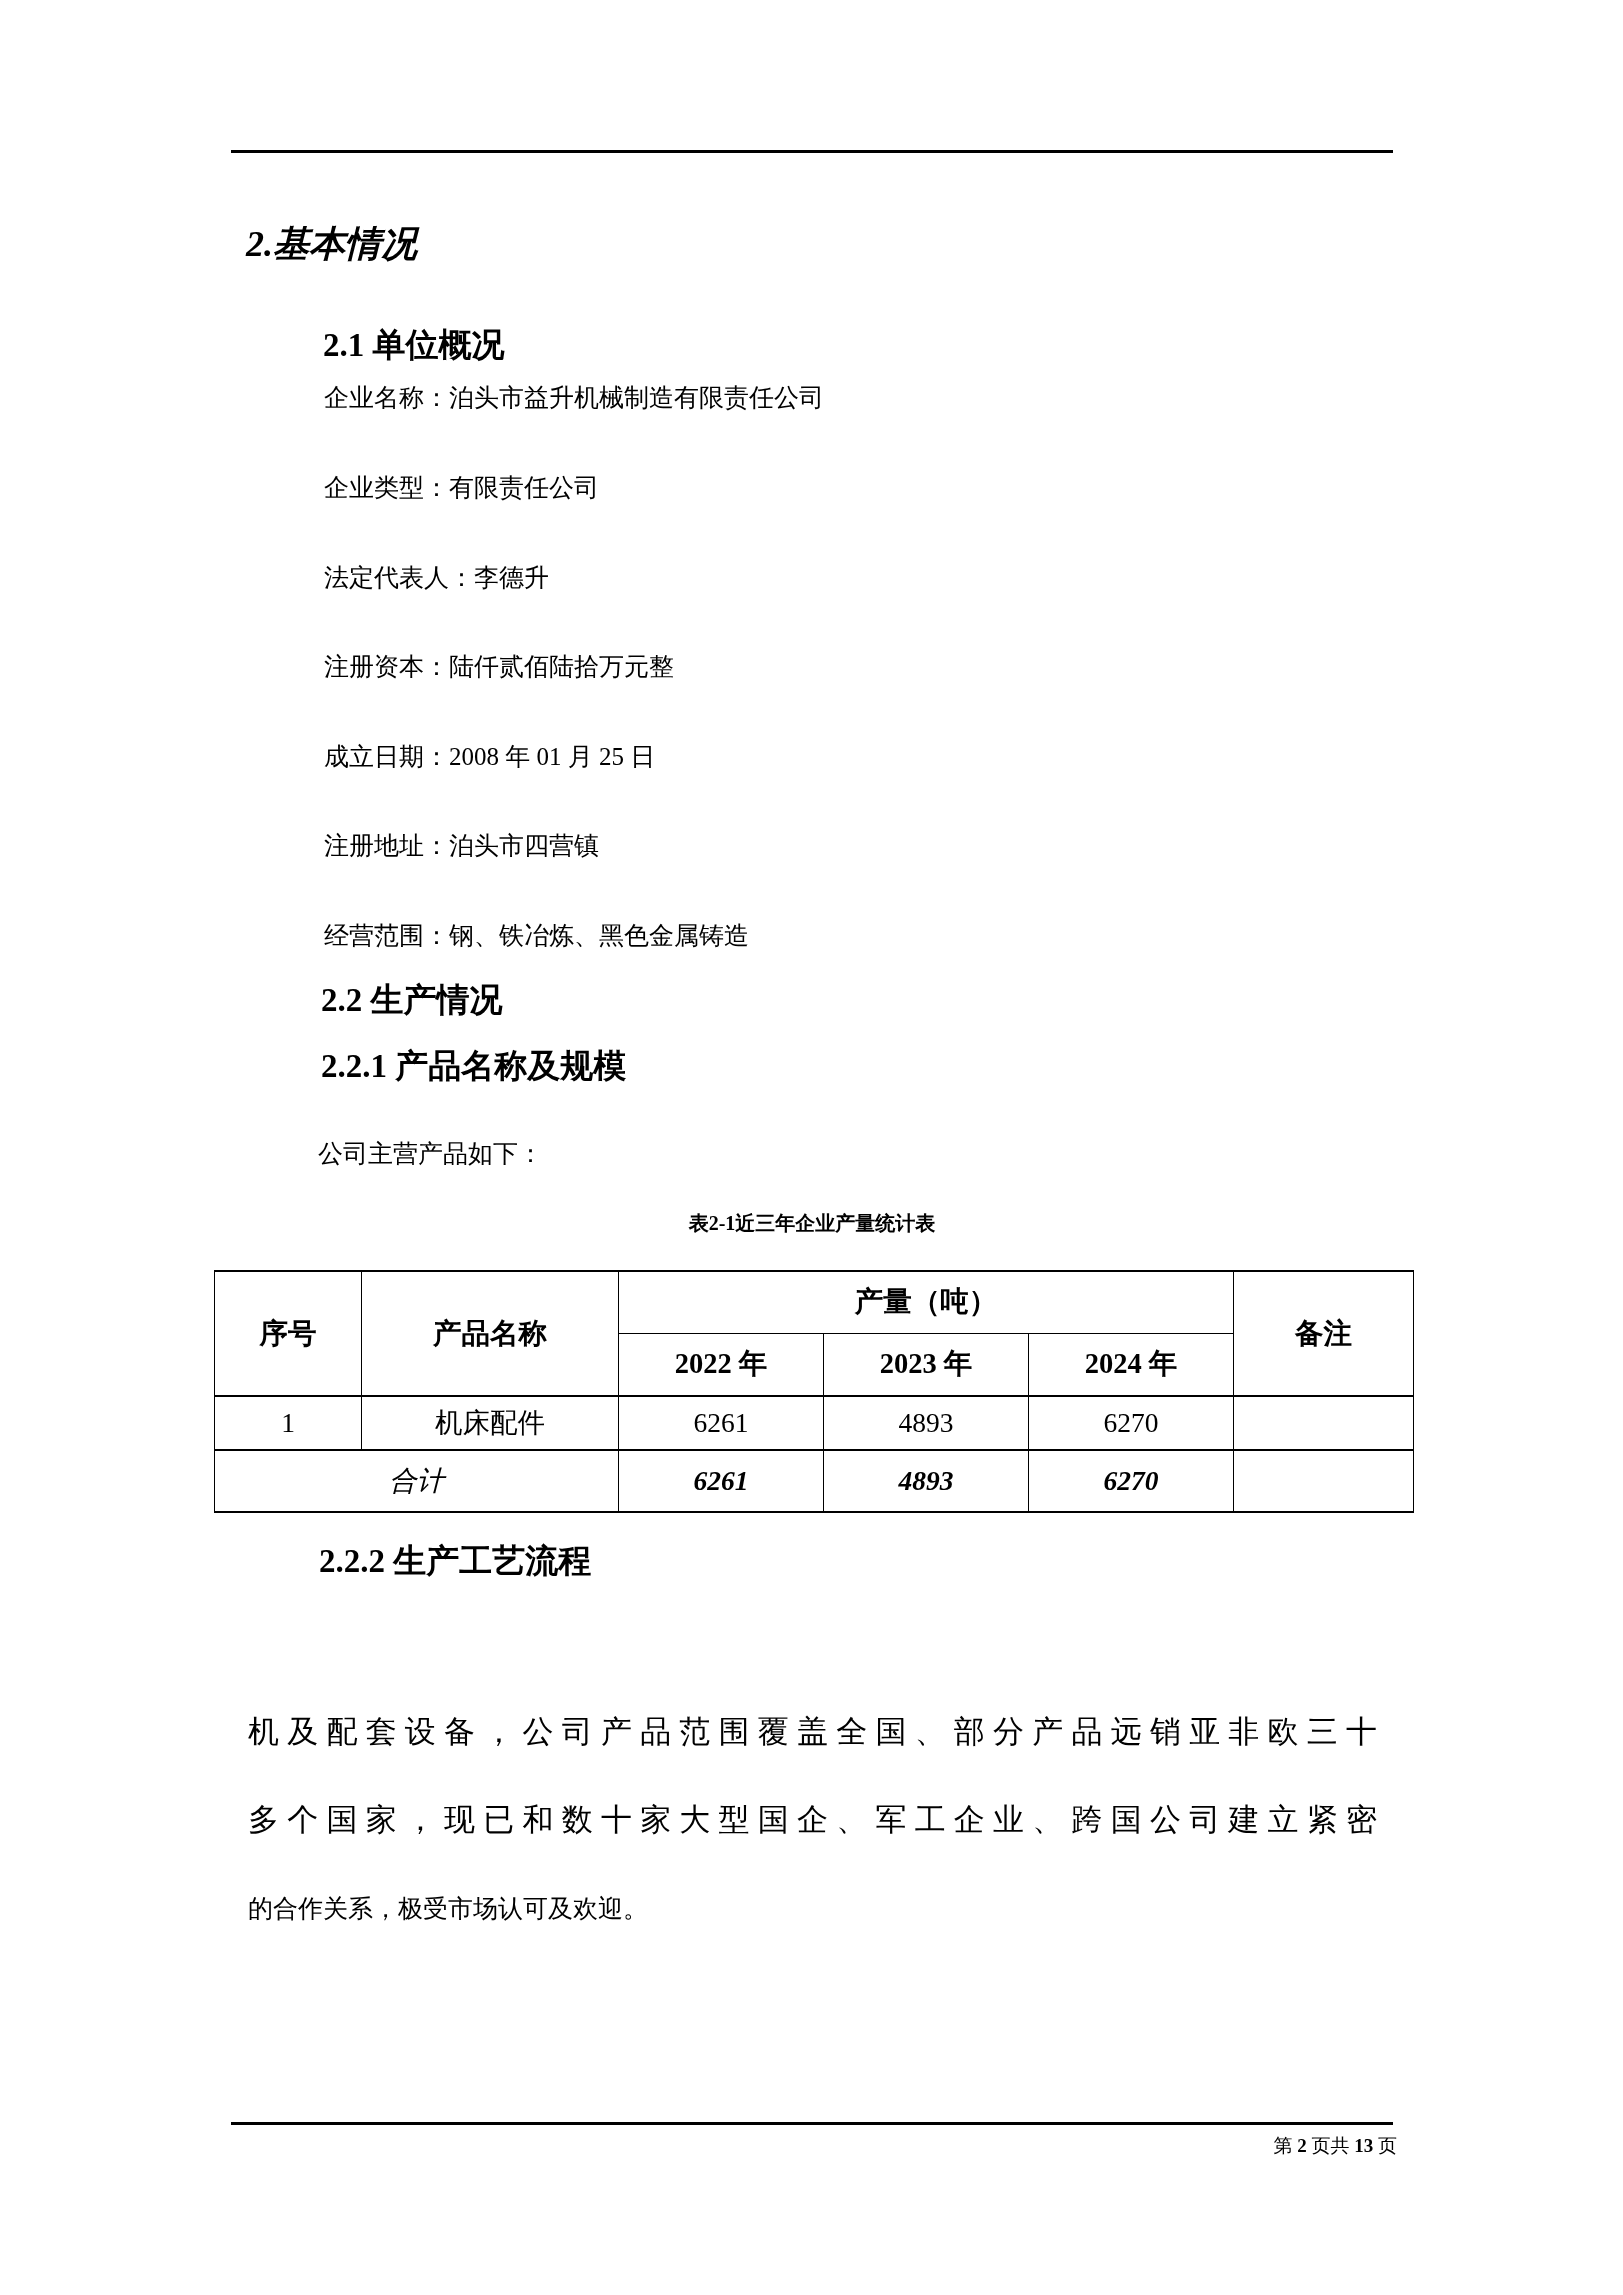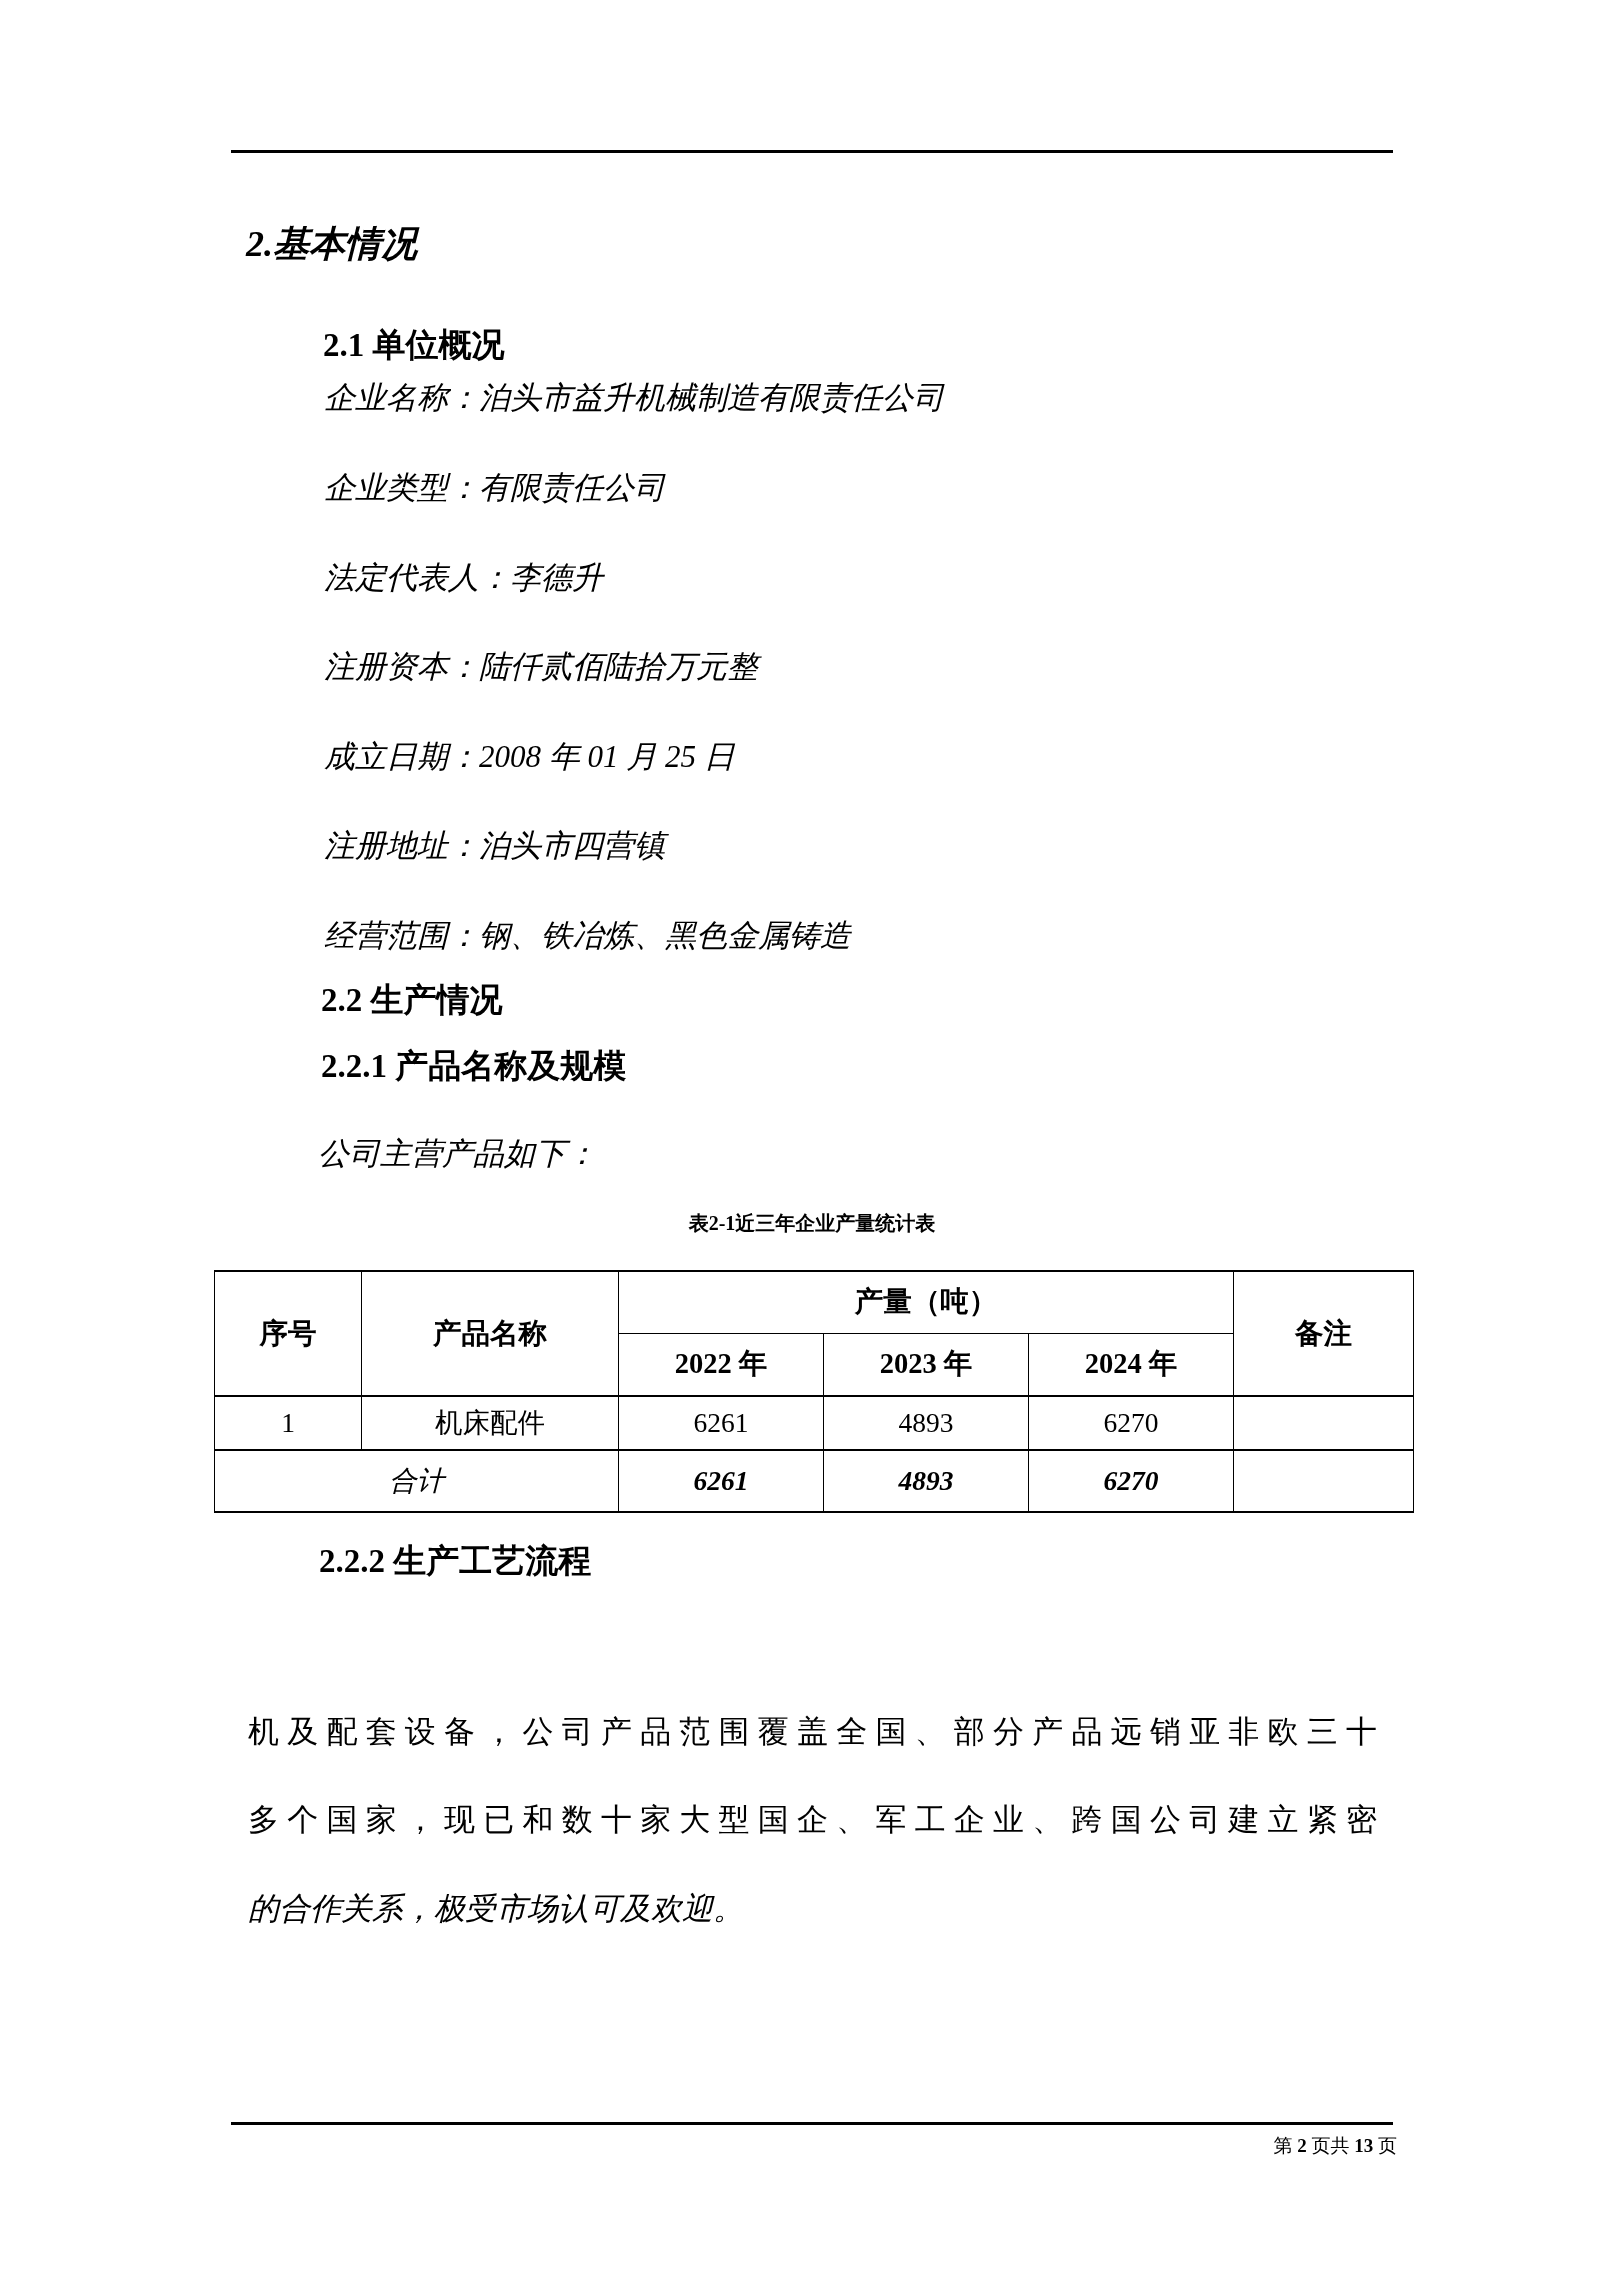--- a/index.html
+++ b/index.html
@@ -21,21 +21,21 @@
   }
   .line {
     position: absolute;
     transform: translateY(-50%);
     white-space: nowrap;
     line-height: 1.15;
   }
   .b { font-weight: bold; }
   .h1 { font-size: 36px; font-weight: bold; font-style: italic; }
   .h2 { font-size: 33px; font-weight: bold; }
-  .body-text { font-size: 31px; font-style: italic; }
+  .body-text { font-size: 25px; }
   .caption { font-size: 20px; font-weight: bold; text-align: center; }
   .center-block { left: 231px; width: 1162px; white-space: nowrap; }
   .pline {
     position: absolute;
     transform: translateY(-50%);
     font-size: 31px;
     line-height: 1.15;
     text-align: justify;
     text-align-last: justify;
     text-justify: inter-character;

